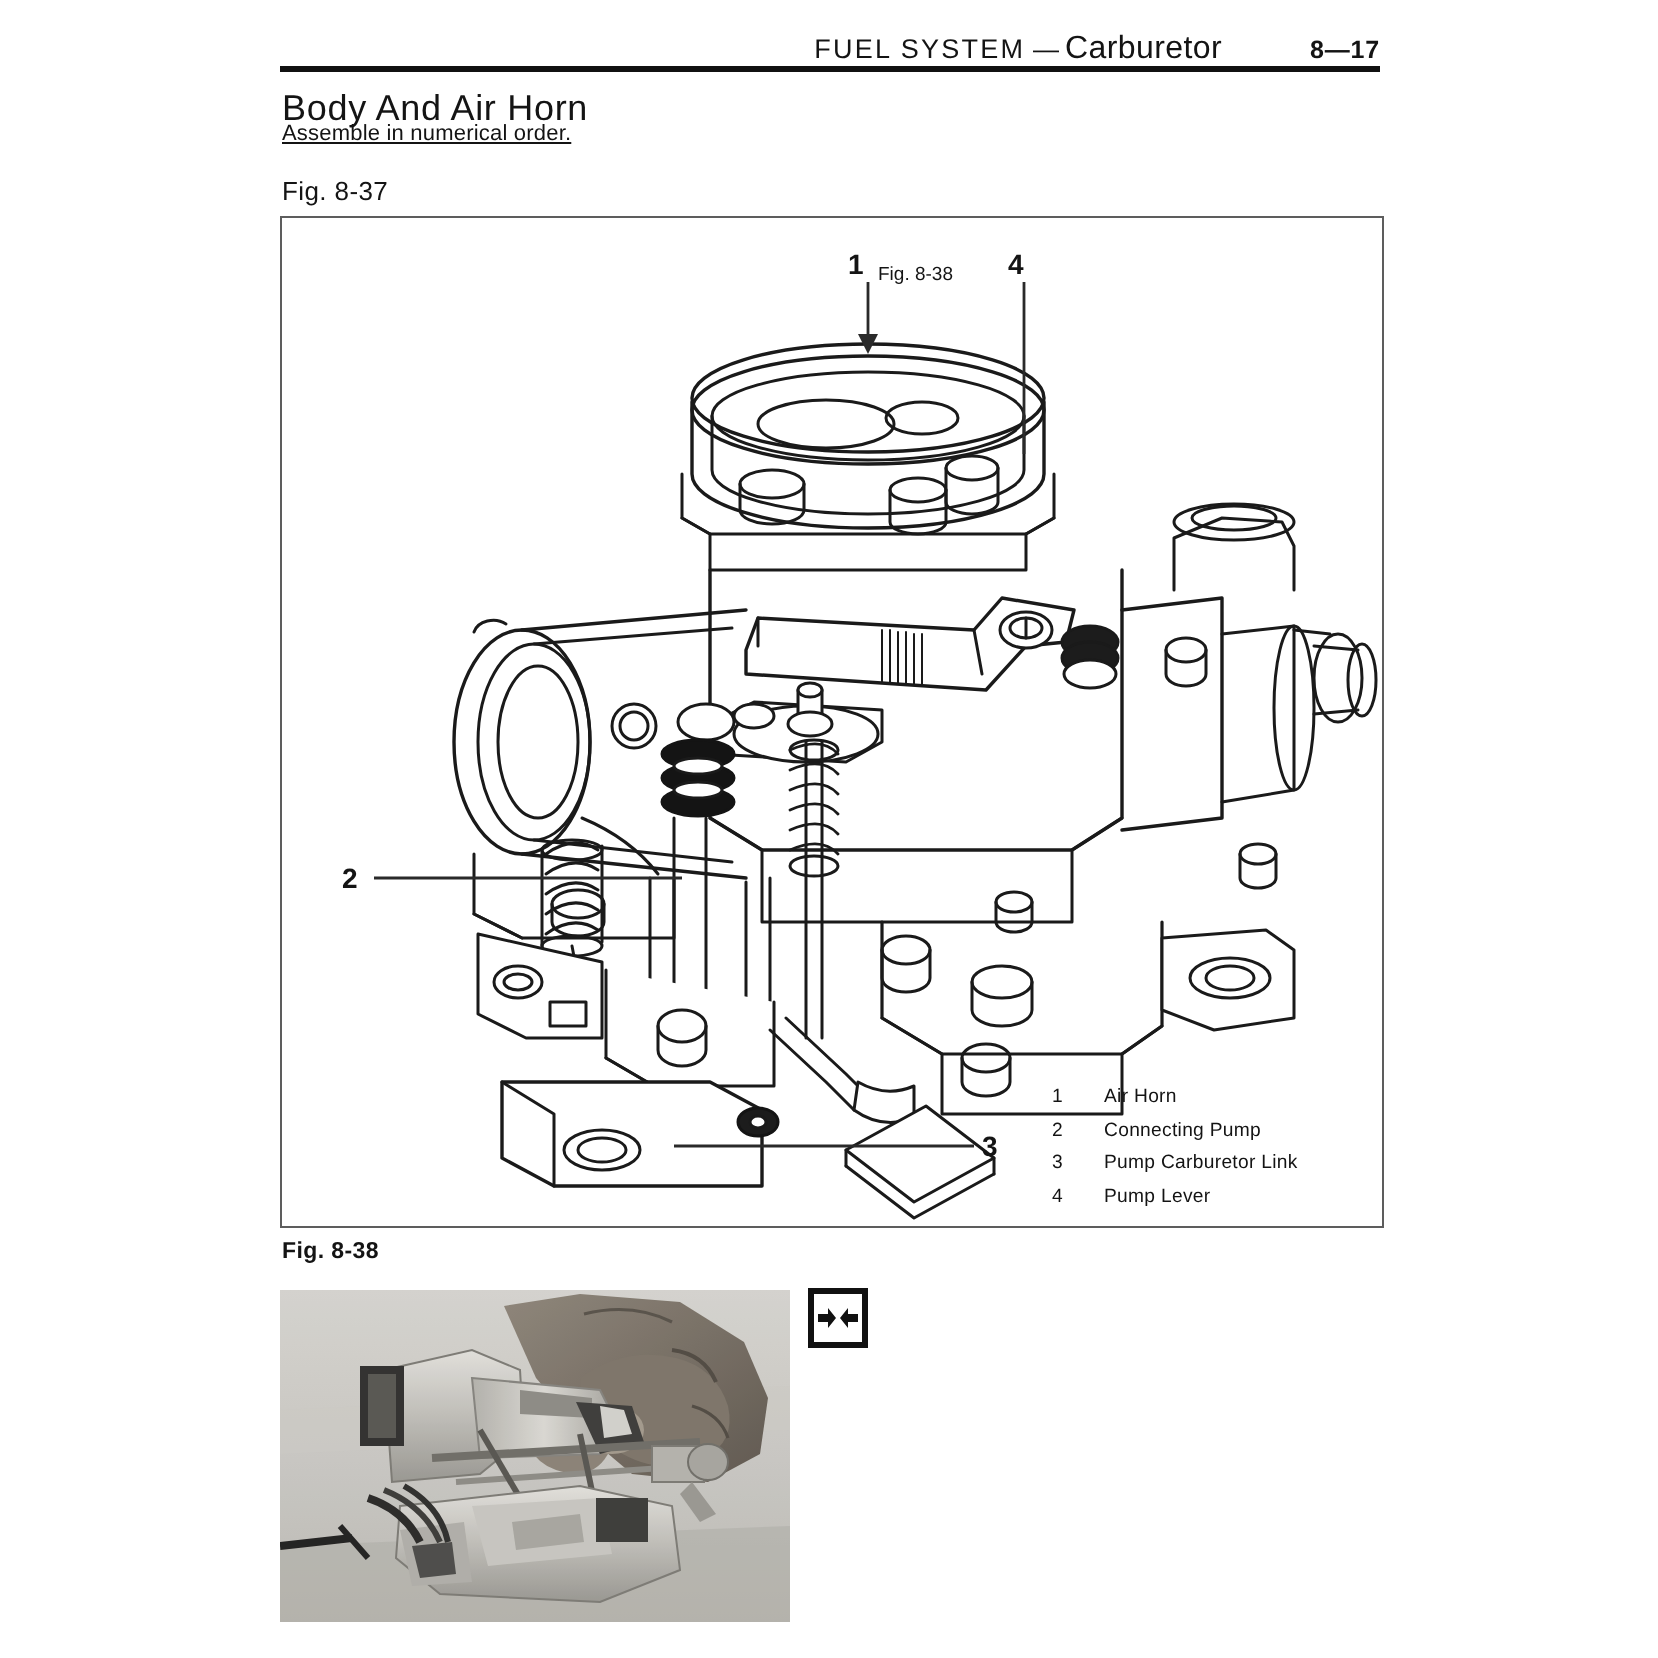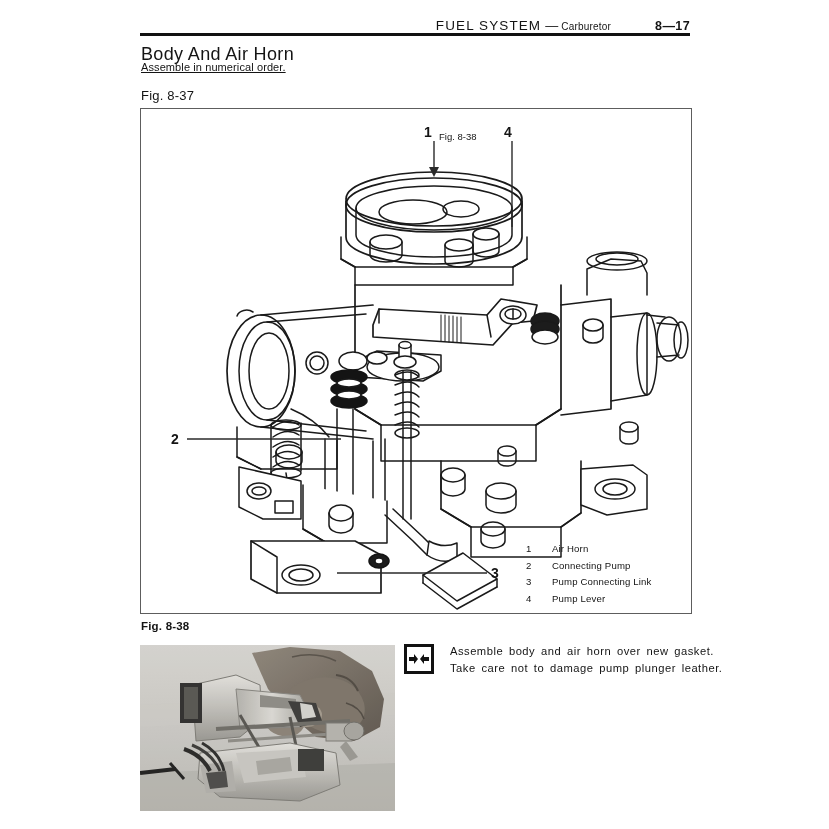--- a/index.html
+++ b/index.html
@@ -37,21 +37,21 @@
     font-weight: normal;
     letter-spacing: 1.1px;
     text-align: center;
   }
   .header-dash {
     font-size: 13px;
     font-weight: normal;
     padding: 0 3px 0 4px;
   }
   .header-sub {
-    font-size: 10px;
+    font-size: 16px;
     font-weight: normal;
     letter-spacing: .2px;
   }
   .header-page {
     font-size: 12.5px;
     font-weight: bold;
     letter-spacing: .4px;
     margin-left: 44px;
   }
   .header-rule {
@@ -383,21 +383,21 @@
     <div class="legend-row">
       <span class="legend-num">1</span>
       <span class="legend-label">Air Horn</span>
     </div>
     <div class="legend-row">
       <span class="legend-num">2</span>
       <span class="legend-label">Connecting Pump</span>
     </div>
     <div class="legend-row">
       <span class="legend-num">3</span>
-      <span class="legend-label">Pump Connecting Link</span>
+      <span class="legend-label">Pump Carburetor Link</span>
     </div>
     <div class="legend-row">
       <span class="legend-num">4</span>
       <span class="legend-label">Pump Lever</span>
     </div>
   </div>
 </div>
 
 <div class="fig38-caption">Fig. 8-38</div>
 
@@ -473,17 +473,13 @@
   </svg>
 </div>
 
 <div class="note">
   <div class="note-icon">
     <svg width="20" height="12" viewBox="0 0 20 12">
       <path d="M0 4 L5 4 L5 1 L9 6 L5 11 L5 8 L0 8 Z" fill="#111"></path>
       <path d="M20 4 L15 4 L15 1 L11 6 L15 11 L15 8 L20 8 Z" fill="#111"></path>
     </svg>
   </div>
-  <div class="note-text">
-    <div>Assemble body and air horn over new gasket.</div>
-    <div>Take care not to damage pump plunger leather.</div>
-  </div>
 </div>
 
 </body></html>

